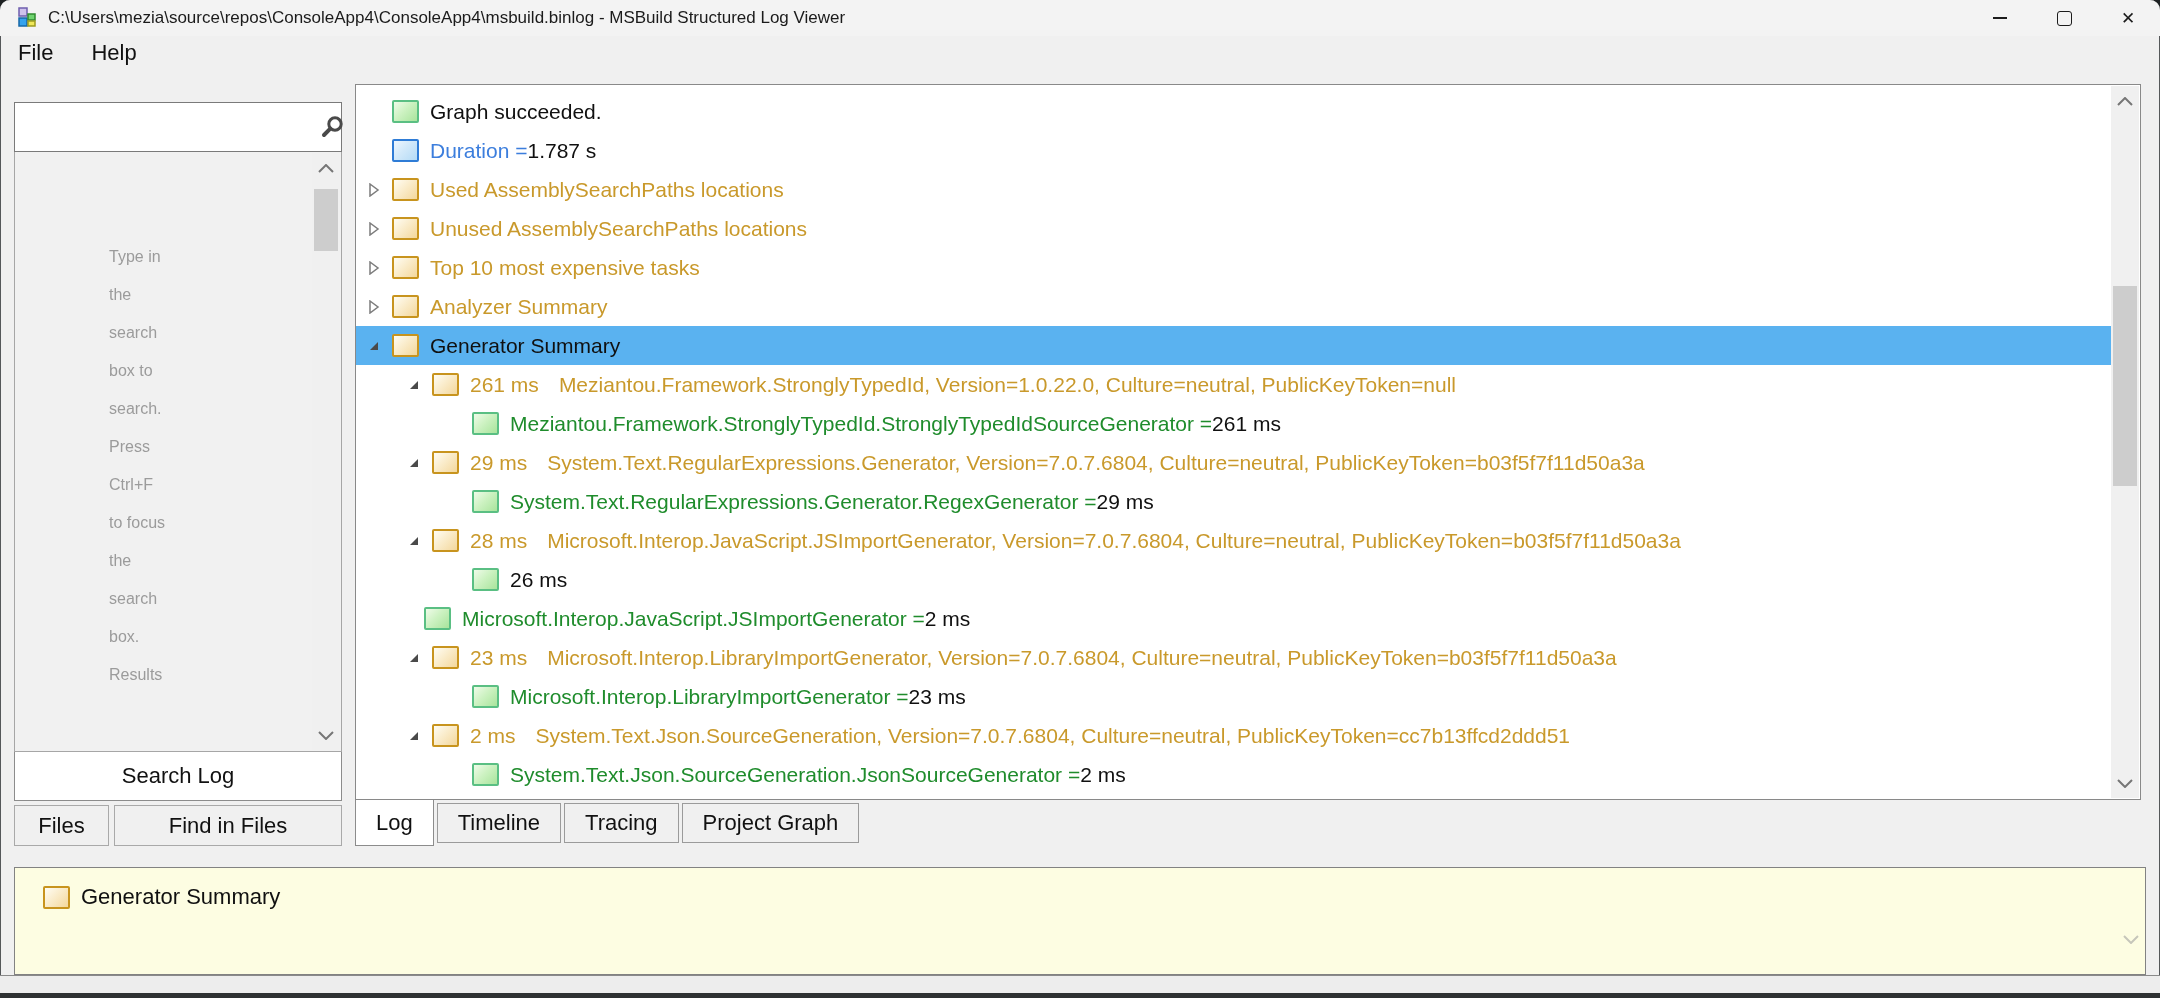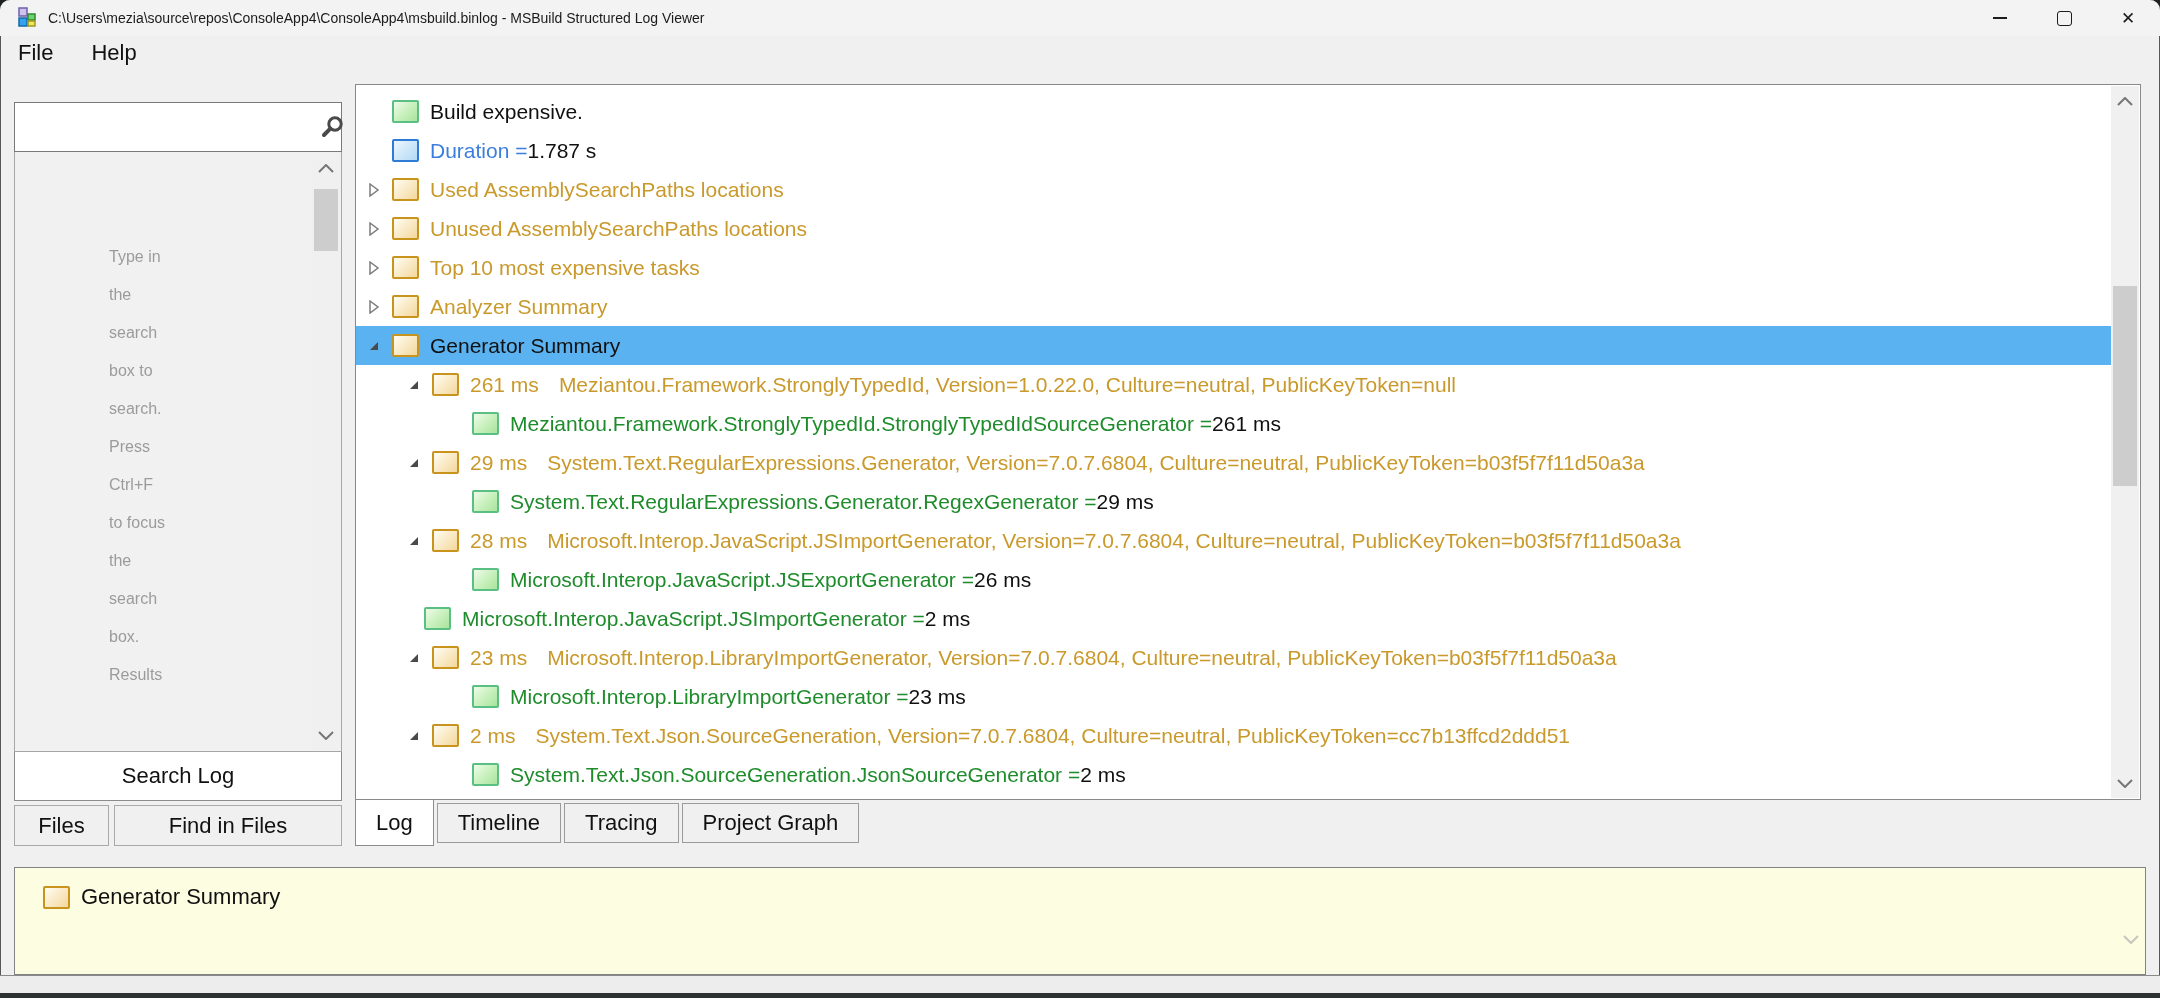--- a/index.html
+++ b/index.html
@@ -3,21 +3,21 @@
 <meta charset="utf-8">
 <style>
   html,body{margin:0;padding:0;background:#1d2122;font-family:"Liberation Sans","DejaVu Sans",sans-serif;}
   .stage{position:relative;width:2160px;height:998px;overflow:hidden;background:#1d2122;}
   .window{position:absolute;left:0;top:0;width:2160px;height:993px;background:#f0f0f0;border-radius:10px 10px 0 0;overflow:hidden;box-shadow:0 0 0 1px #55585a inset;}
   .bottom-edge{position:absolute;left:0;bottom:0;width:2160px;height:5px;background:#2e3132;}
 
   
   .titlebar{position:absolute;left:0;top:0;width:100%;height:36px;background:#f3f3f3;display:flex;align-items:center;}
   .app-icon{width:22px;height:22px;margin:0 10px 0 16px;flex:0 0 auto;}
-  .title-text{font-size:14px;color:#1b1b1b;white-space:nowrap;}
+  .title-text{font-size:17px;color:#1b1b1b;white-space:nowrap;}
   .win-controls{margin-left:auto;display:flex;height:100%;}
   .win-btn{width:64px;height:100%;display:flex;align-items:center;justify-content:center;color:#1b1b1b;}
   .glyph-min{display:block;width:14px;border-top:2px solid #1b1b1b;}
   .glyph-max{display:block;width:13px;height:13px;border:1.5px solid #1b1b1b;border-radius:3px;}
   .glyph-close{font-size:17px;line-height:1;}
 
   
   .menubar{position:absolute;left:0;top:36px;width:100%;height:34px;display:flex;align-items:center;padding-left:14px;box-sizing:border-box;}
   .menu-item{font-size:22px;color:#111;padding:0 14px;margin-right:10px;}
   .menu-item:first-child{padding-left:4px;}
@@ -152,21 +152,21 @@
         <div class="side-tab tab-findinfiles">Find in Files</div>
       </div>
     </div>
 
     <div class="main">
       <div class="tree">
         <div class="rows">
             <div class="tree-row" style="padding-left: 12px;">
               <span class="expander"></span>
               <span class="node-icon icon-green"></span>
-              <span class="seg-black">Build expensive.</span>
+              <span class="seg-black">Graph succeeded.</span>
             </div>
             <div class="tree-row" style="padding-left: 12px;">
               <span class="expander"></span>
               <span class="node-icon icon-blue"></span>
               <span class="seg-blue">Duration = </span>
               <span class="seg-black">1.787 s</span>
             </div>
             <div class="tree-row" style="padding-left: 12px;">
               <span class="expander">
                 <svg width="12" height="14" viewBox="0 0 12 14">
@@ -250,21 +250,20 @@
                   <polygon points="10,2 10,10 2,10" fill="#4a4a4a"></polygon>
                 </svg>
               </span>
               <span class="node-icon icon-folder"></span>
               <span class="seg-gold seg-dur">28 ms</span>
               <span class="seg-gold">Microsoft.Interop.JavaScript.JSImportGenerator, Version=7.0.7.6804, Culture=neutral, PublicKeyToken=b03f5f7f11d50a3a</span>
             </div>
             <div class="tree-row" style="padding-left: 92px;">
               <span class="expander"></span>
               <span class="node-icon icon-green"></span>
-              <span class="seg-green">Microsoft.Interop.JavaScript.JSExportGenerator = </span>
               <span class="seg-black">26 ms</span>
             </div>
             <div class="tree-row" style="padding-left: 44px;">
               <span class="expander"></span>
               <span class="node-icon icon-green"></span>
               <span class="seg-green">Microsoft.Interop.JavaScript.JSImportGenerator = </span>
               <span class="seg-black">2 ms</span>
             </div>
             <div class="tree-row" style="padding-left: 52px;">
               <span class="expander">

